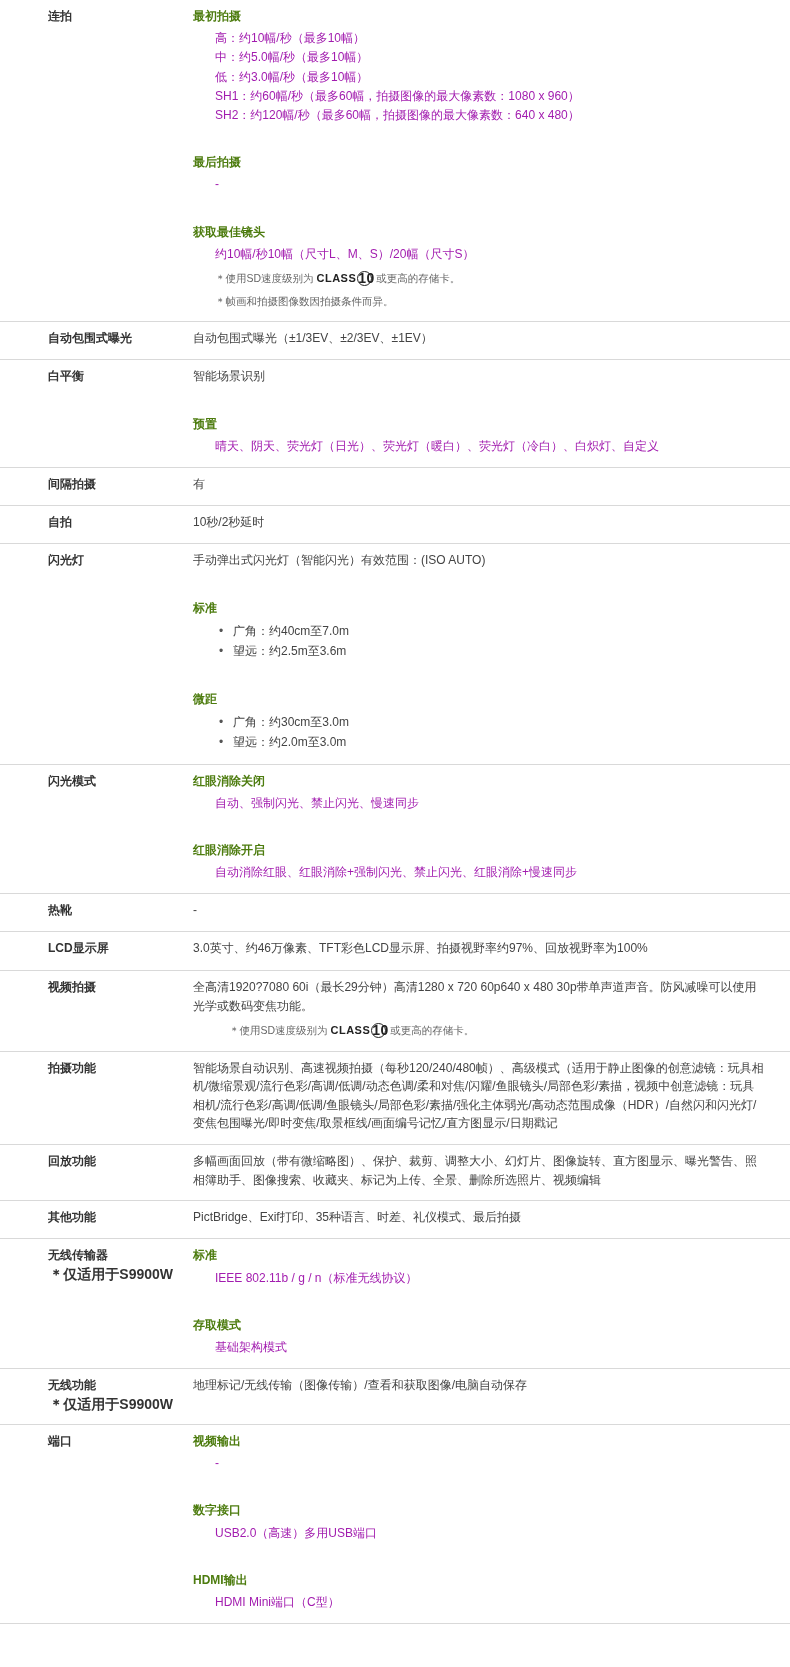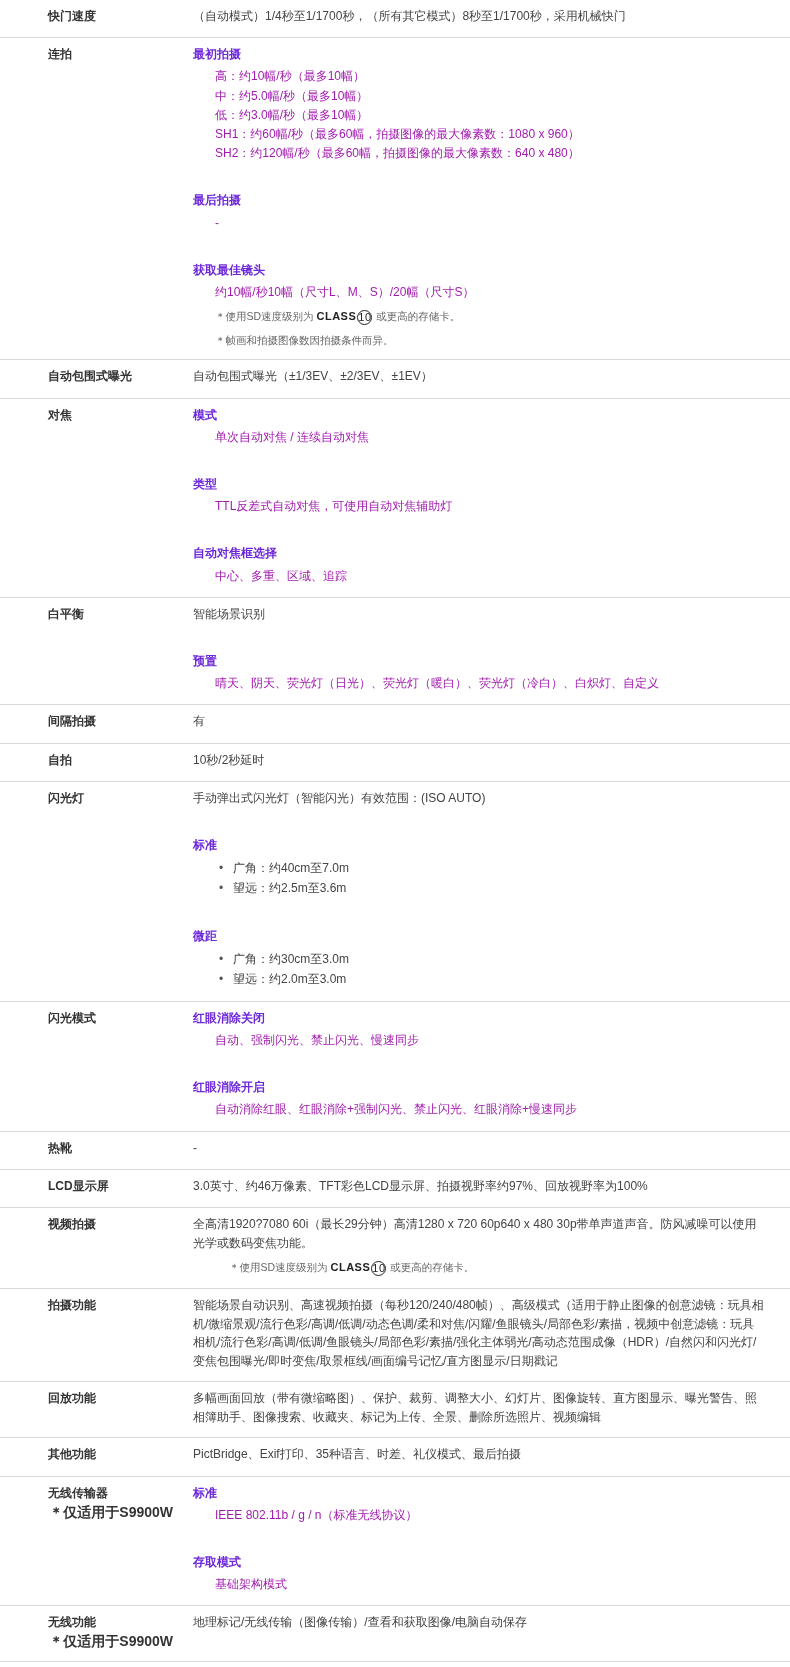--- a/index.html
+++ b/index.html
@@ -51,21 +51,21 @@
     color: #333;
   }
   .grp {
     margin: 0 0 2px 0;
   }
   .grp.spaced {
     margin-top: 28px;
   }
   .ghead {
     font-weight: bold;
-    color: #6d28d9;
+    color: #4d7c0f;
     font-size: 12px;
     margin-bottom: 3px;
   }
   .gbody {
     padding-left: 22px;
     color: #a21caf;
   }
   .gbody .ln {
     display: block;
   }
@@ -103,43 +103,35 @@
     color: #222;
   }
   .circ {
     display: inline-block;
     width: 13px;
     height: 13px;
     line-height: 12px;
     text-align: center;
     border: 1.5px solid #222;
     border-radius: 50%;
-    font-size: 11px;
-    font-weight: normal;
+    font-size: 14px;
+    font-weight: bold;
     vertical-align: -1px;
     margin: 0 1px;
   }
   .tight {
     line-height: 1.55;
   }
 </style>
 </head>
 <body>
 
 <table class="spec-table">
   <tbody>
       <tr>
-        <td class="label"><span>快门速度</span></td>
-        <td class="value">
-          <div class="grp">
-            <div class=""><span class="ln">（自动模式）1/4秒至1/1700秒，（所有其它模式）8秒至1/1700秒，采用机械快门</span></div>
-          </div>
-        </td>
-      </tr>
-      <tr>
         <td class="label"><span>连拍</span></td>
         <td class="value">
           <div class="grp">
             <div class="ghead">最初拍摄</div>
             <div class="gbody">
               <span class="ln">高：约10幅/秒（最多10幅）</span>
               <span class="ln">中：约5.0幅/秒（最多10幅）</span>
               <span class="ln">低：约3.0幅/秒（最多10幅）</span>
               <span class="ln">SH1：约60幅/秒（最多60幅，拍摄图像的最大像素数：1080 x 960）</span>
               <span class="ln">SH2：约120幅/秒（最多60幅，拍摄图像的最大像素数：640 x 480）</span>
@@ -163,43 +155,20 @@
       </tr>
       <tr>
         <td class="label"><span>自动包围式曝光</span></td>
         <td class="value">
           <div class="grp">
             <div class=""><span class="ln">自动包围式曝光（±1/3EV、±2/3EV、±1EV）</span></div>
           </div>
         </td>
       </tr>
       <tr>
-        <td class="label"><span>对焦</span></td>
-        <td class="value">
-          <div class="grp">
-            <div class="ghead">模式</div>
-            <div class="gbody">
-              <span class="ln">单次自动对焦 / 连续自动对焦</span>
-            </div>
-          </div>
-          <div class="grp spaced">
-            <div class="ghead">类型</div>
-            <div class="gbody">
-              <span class="ln">TTL反差式自动对焦，可使用自动对焦辅助灯</span>
-            </div>
-          </div>
-          <div class="grp spaced">
-            <div class="ghead">自动对焦框选择</div>
-            <div class="gbody">
-              <span class="ln">中心、多重、区域、追踪</span>
-            </div>
-          </div>
-        </td>
-      </tr>
-      <tr>
         <td class="label"><span>白平衡</span></td>
         <td class="value">
           <div class="grp">
             <div class=""><span class="ln">智能场景识别</span></div>
           </div>
           <div class="grp spaced">
             <div class="ghead">预置</div>
             <div class="gbody">
               <span class="ln">晴天、阴天、荧光灯（日光）、荧光灯（暖白）、荧光灯（冷白）、白炽灯、自定义</span>
             </div>

